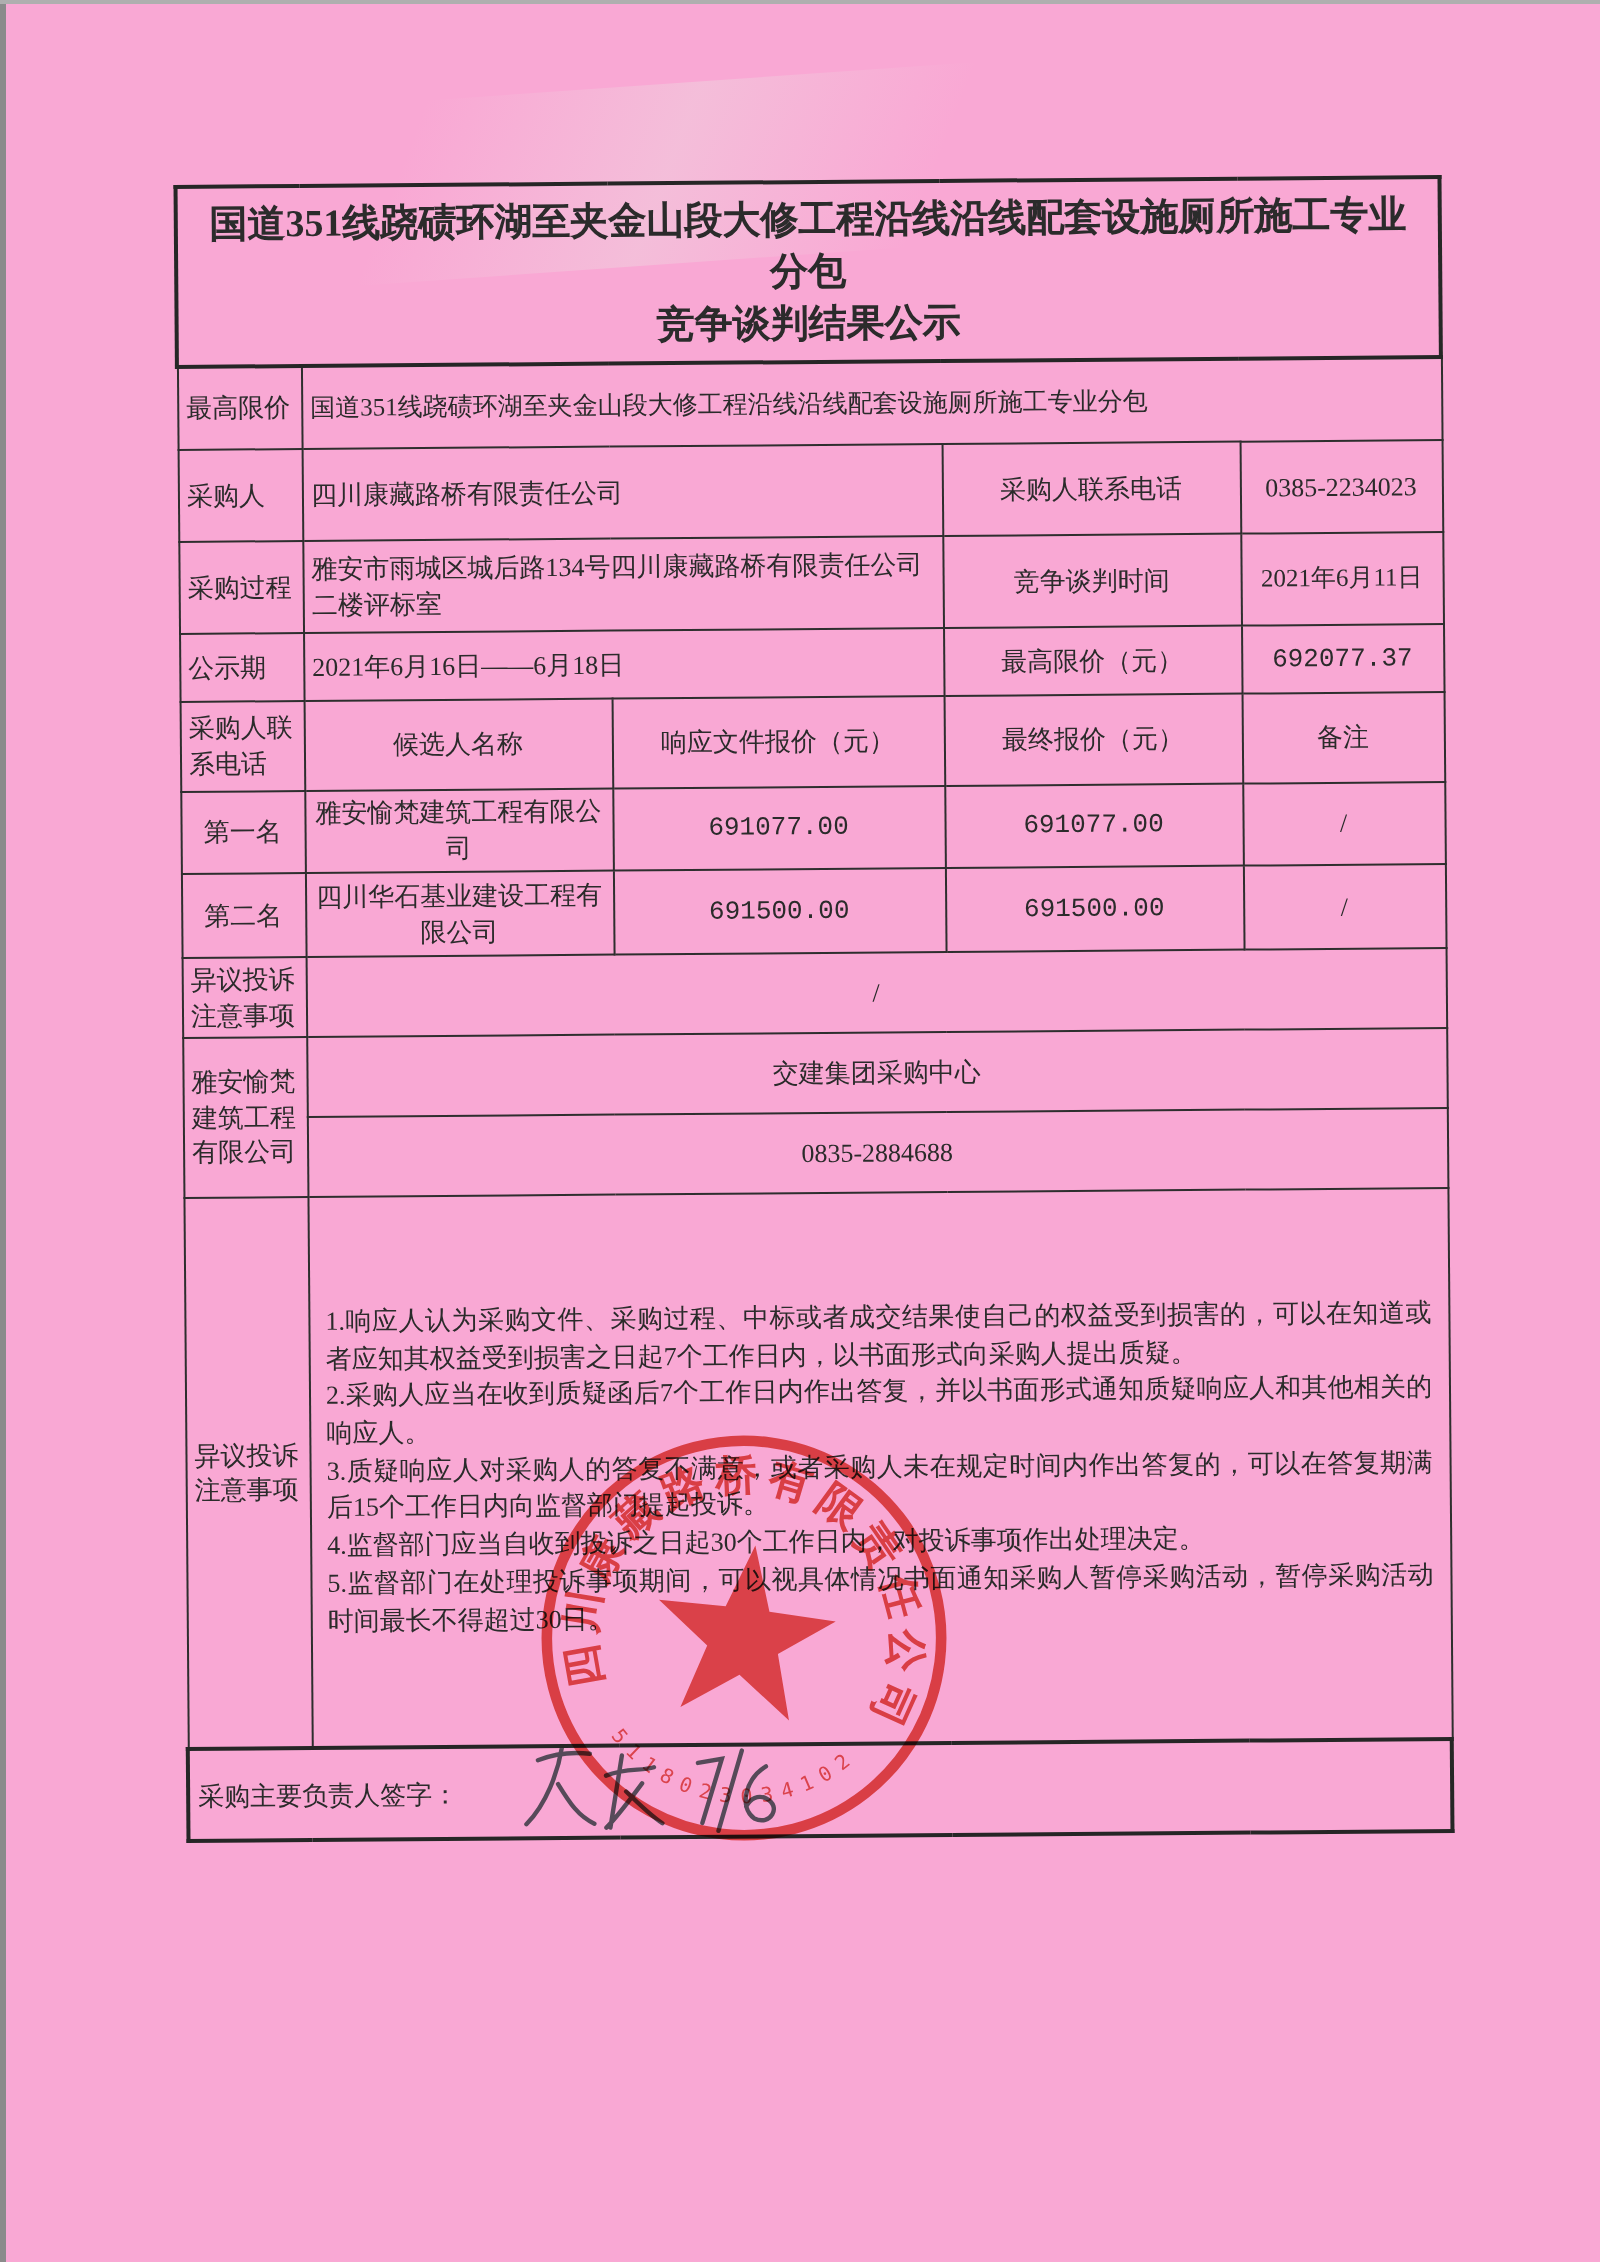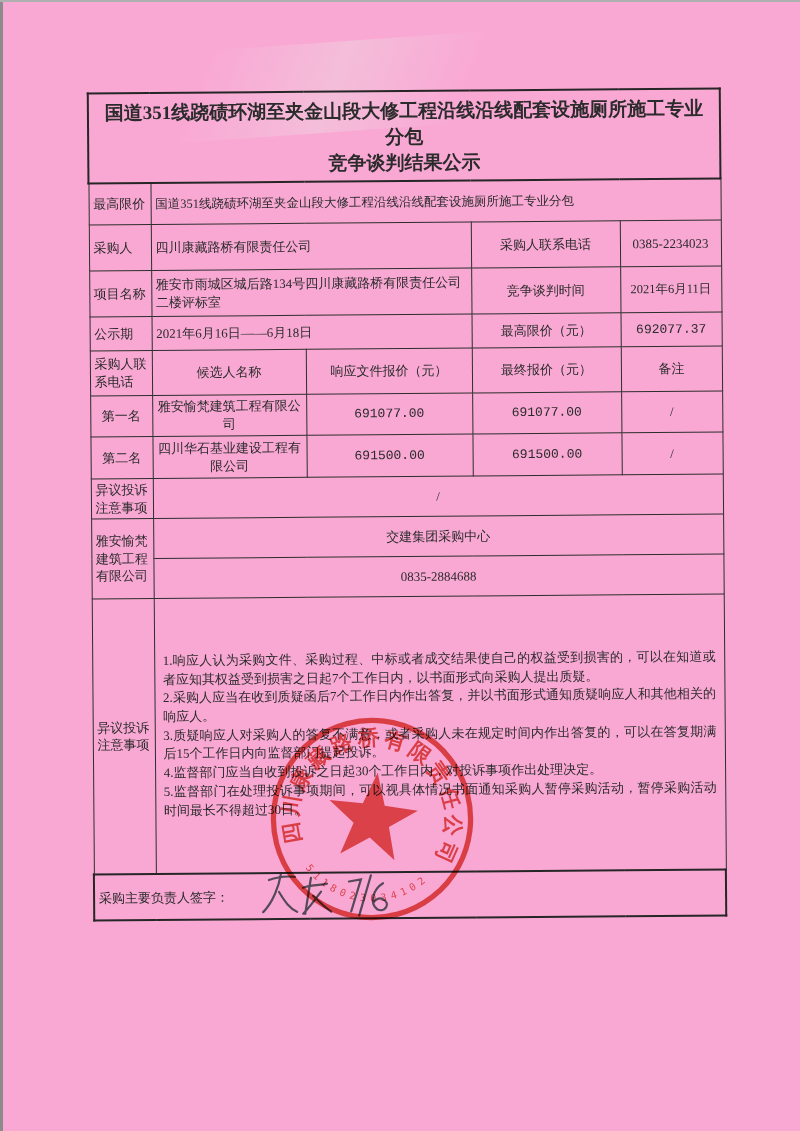--- a/index.html
+++ b/index.html
@@ -100,21 +100,21 @@
       </tr>
 
       <tr class="r-purchaser">
         <td class="lbl">采购人</td>
         <td class="val" colspan="2">四川康藏路桥有限责任公司</td>
         <td class="ctr">采购人联系电话</td>
         <td class="ctr">0385-2234023</td>
       </tr>
 
       <tr class="r-place">
-        <td class="lbl">项目名称</td>
+        <td class="lbl">采购过程</td>
         <td class="val" colspan="2">雅安市雨城区城后路134号四川康藏路桥有限责任公司二楼评标室</td>
         <td class="ctr">竞争谈判时间</td>
         <td class="ctr" style="font-size:12.5px">2021年6月11日</td>
       </tr>
 
       <tr class="r-period">
         <td class="lbl">公示期</td>
         <td class="val" colspan="2">2021年6月16日——6月18日</td>
         <td class="ctr">最高限价（元）</td>
         <td class="ctr num">692077.37</td>

